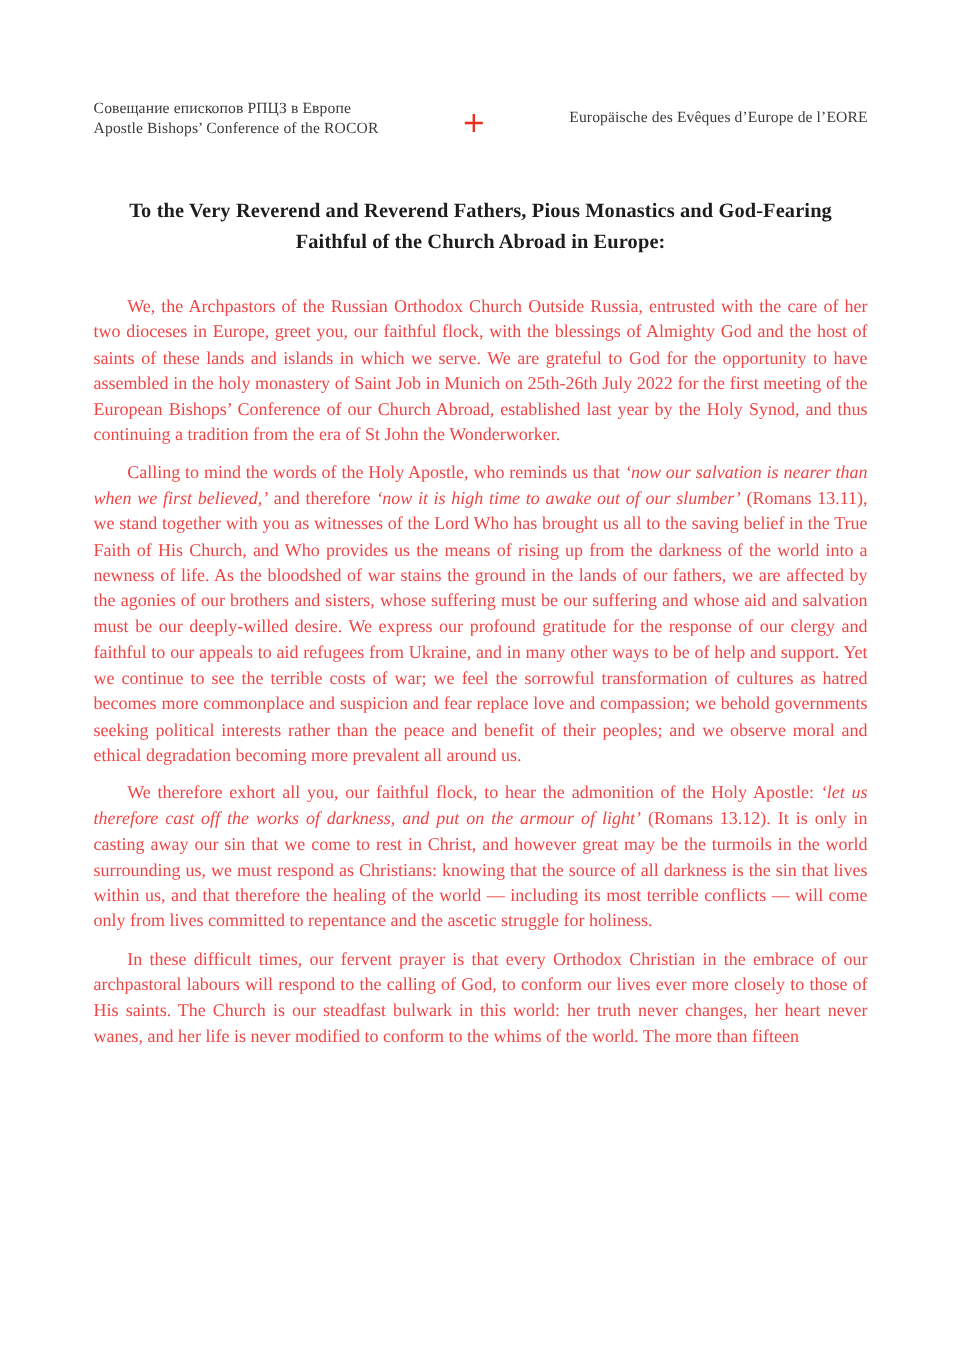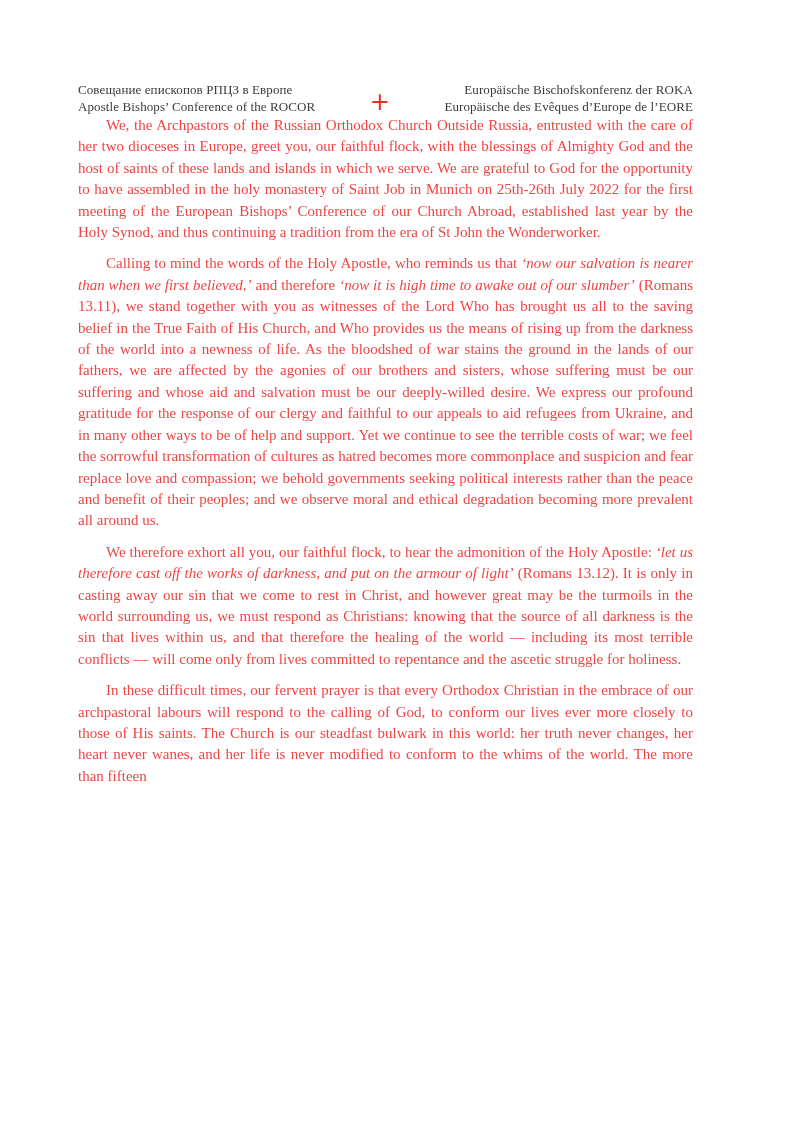--- a/index.html
+++ b/index.html
@@ -7,21 +7,21 @@
     padding: 0;
     background: #ffffff;
   }
   .page {
     position: relative;
     width: 800px;
     height: 1131px;
     margin: 0 auto;
     background: #ffffff;
     box-sizing: border-box;
-    padding: 82px 107px 0 78px;
+    padding: 82px 77px 0 78px;
     font-family: "Liberation Serif", "DejaVu Serif", serif;
     color: #222222;
     overflow: hidden;
   }
   .doc-header {
     display: flex;
     justify-content: space-between;
     align-items: center;
     font-size: 13px;
     line-height: 16.5px;
@@ -65,25 +65,25 @@
 
 <div class="page">
 
   <header class="doc-header">
     <div class="lh-left">
       <div>Совещание епископов РПЦЗ в Европе</div>
       <div>Apostle Bishops’ Conference of the ROCOR</div>
     </div>
     <div class="lh-cross">+</div>
     <div class="lh-right">
-      <div>Europäische Bischofskonferenz der ROKA</div>
       <div>Europäische des Evêques d’Europe de l’EORE</div>
     </div>
   </header>
 
+  <h1 class="doc-title">To the Very Reverend and Reverend Fathers, Pious Monastics and God-Fearing Faithful of the Church Abroad in Europe:</h1>
 
   <main class="doc-body" id="doc-body">
       <p><span>We, the Archpastors of the Russian Orthodox Church Outside Russia, entrusted with the care of her two dioceses in Europe, greet you, our faithful flock, with the blessings of Almighty God and the host of saints of these lands and islands in which we serve. We are grateful to God for the opportunity to have assembled in the holy monastery of Saint Job in Munich on 25th-26th July 2022 for the first meeting of the European Bishops’ Conference of our Church Abroad, established last year by the Holy Synod, and thus continuing a tradition from the era of St John the Wonderworker.</span></p>
       <p><span>Calling to mind the words of the Holy Apostle, who reminds us that </span><em>‘now our salvation is nearer than when we first believed,’</em><span> and therefore </span><em>‘now it is high time to awake out of our slumber’</em><span> (Romans 13.11), we stand together with you as witnesses of the Lord Who has brought us all to the saving belief in the True Faith of His Church, and Who provides us the means of rising up from the darkness of the world into a newness of life. As the bloodshed of war stains the ground in the lands of our fathers, we are affected by the agonies of our brothers and sisters, whose suffering must be our suffering and whose aid and salvation must be our deeply-willed desire. We express our profound gratitude for the response of our clergy and faithful to our appeals to aid refugees from Ukraine, and in many other ways to be of help and support. Yet we continue to see the terrible costs of war; we feel the sorrowful transformation of cultures as hatred becomes more commonplace and suspicion and fear replace love and compassion; we behold governments seeking political interests rather than the peace and benefit of their peoples; and we observe moral and ethical degradation becoming more prevalent all around us.</span></p>
       <p><span>We therefore exhort all you, our faithful flock, to hear the admonition of the Holy Apostle: </span><em>‘let us therefore cast off the works of darkness, and put on the armour of light’</em><span> (Romans 13.12). It is only in casting away our sin that we come to rest in Christ, and however great may be the turmoils in the world surrounding us, we must respond as Christians: knowing that the source of all darkness is the sin that lives within us, and that therefore the healing of the world — including its most terrible conflicts — will come only from lives committed to repentance and the ascetic struggle for holiness.</span></p>
       <p><span>In these difficult times, our fervent prayer is that every Orthodox Christian in the embrace of our archpastoral labours will respond to the calling of God, to conform our lives ever more closely to those of His saints. The Church is our steadfast bulwark in this world: her truth never changes, her heart never wanes, and her life is never modified to conform to the whims of the world. The more than fifteen</span></p>
     </main>
 
 </div>
 

